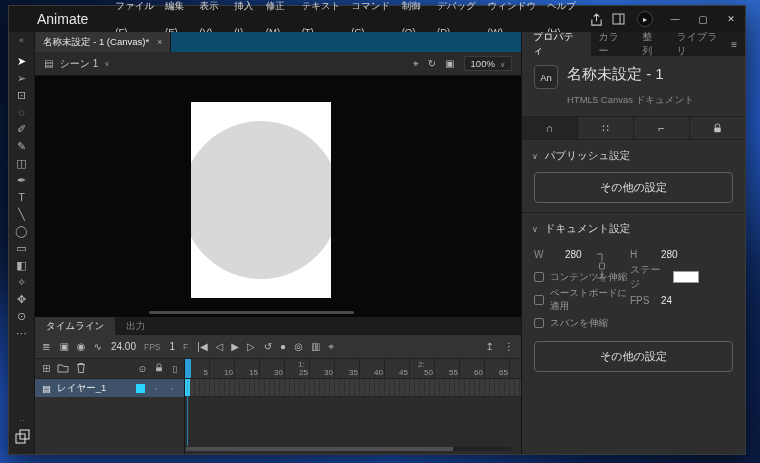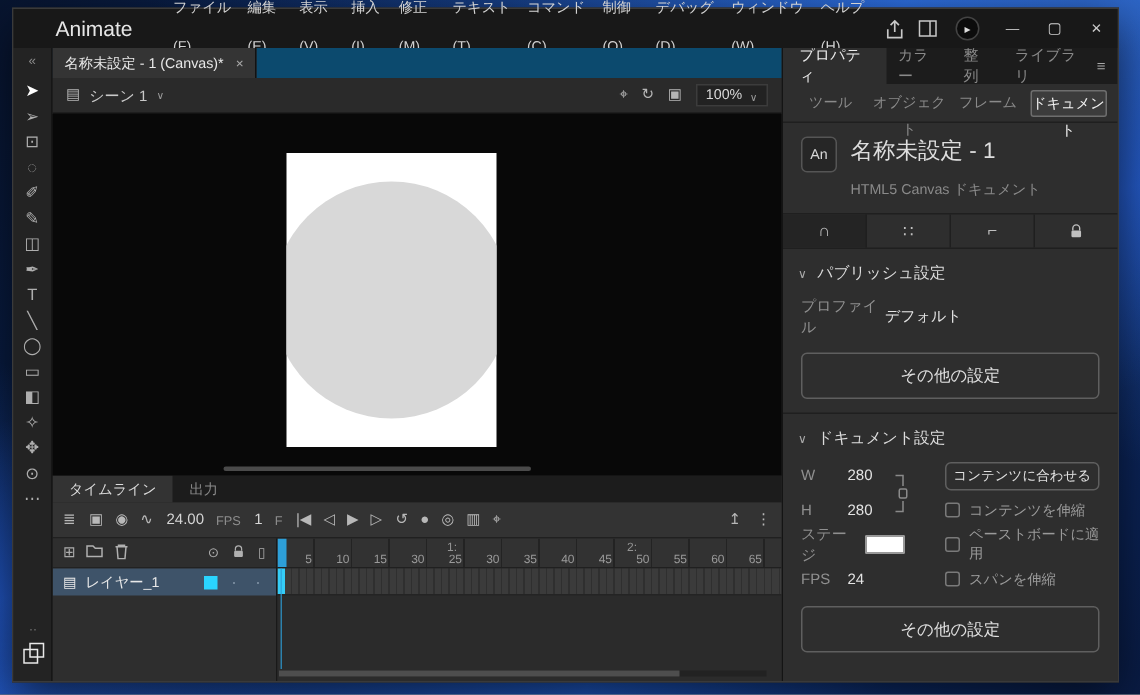--- a/index.html
+++ b/index.html
@@ -357,26 +357,20 @@
 
     <div class="rightpanel">
       <div class="rp-tabs">
         <span class="rp-tab active">プロパティ</span>
         <span class="rp-tab">カラー</span>
         <span class="rp-tab">整列</span>
         <span class="rp-tab">ライブラリ</span>
         <span class="rp-menu">≡</span>
       </div>
 
-      <div class="rp-subtabs">
-        <span class="rp-subtab">ツール</span>
-        <span class="rp-subtab">オブジェクト</span>
-        <span class="rp-subtab">フレーム</span>
-        <span class="rp-subtab active">ドキュメント</span>
-      </div>
 
       <div class="rp-doc">
         <span class="doc-badge">An</span>
         <span class="doc-name">名称未設定 - 1</span>
       </div>
       <div class="rp-doctype">HTML5 Canvas ドキュメント</div>
 
       <div class="rp-quick">
         <span class="qcell pressed">∩</span>
         <span class="qcell">∷</span>
@@ -386,40 +380,33 @@
                 <path d="M3.5 5 V3.5 a2.5 2.5 0 0 1 5 0 V5" fill="none" stroke="#c0c0c0"></path>
                 <rect x="2.5" y="5" width="7" height="5" rx="1" fill="#c0c0c0"></rect>
               </svg>
         </span>
       </div>
 
       <div class="rp-sec">
         <span class="chev">∨</span>
         <span>パブリッシュ設定</span>
       </div>
-      <div class="rp-row">
-        <span class="rp-label">プロファイル</span>
-        <span class="rp-value">デフォルト</span>
-      </div>
       <button class="rp-button">その他の設定</button>
 
       <div class="sep"></div>
 
       <div class="rp-sec">
         <span class="chev">∨</span>
         <span>ドキュメント設定</span>
       </div>
 
       <div class="ds-grid">
         <div class="ds-left">
           <span class="rp-label2">W</span>
           <span class="val">280</span>
-        </div>
-        <div class="ds-right">
-          <button class="btn-small">コンテンツに合わせる</button>
         </div>
         <div class="ds-left">
           <span class="rp-label2">H</span>
           <span class="val">280</span>
         </div>
         <div class="ds-right">
           <label class="cb">
             <span class="box"></span>
             <span>コンテンツを伸縮</span>
           </label>

